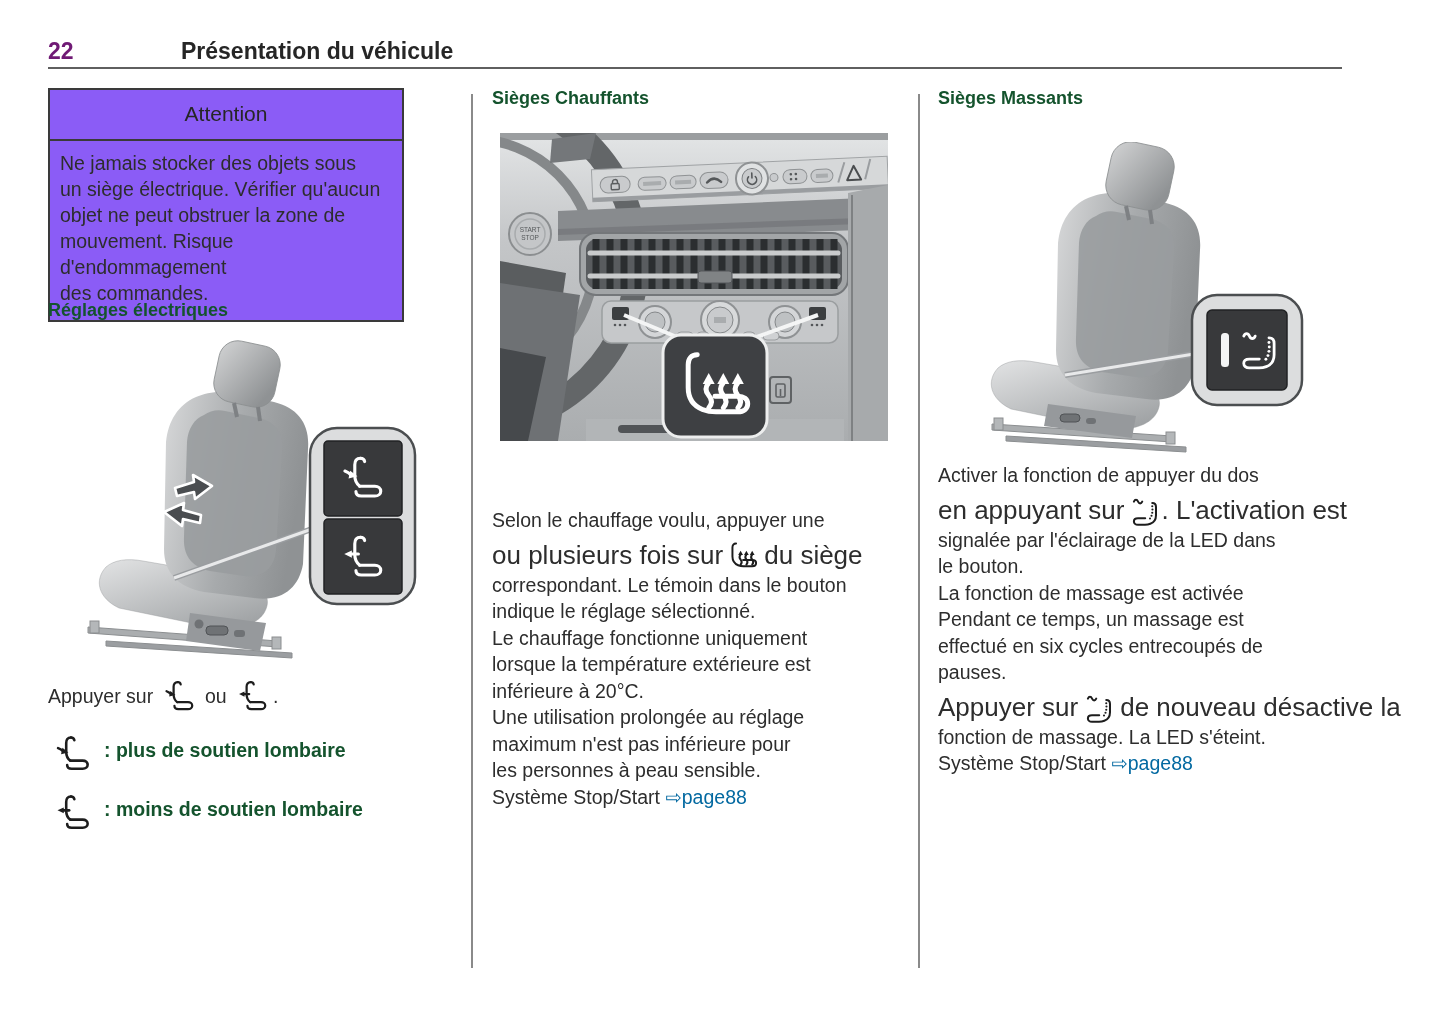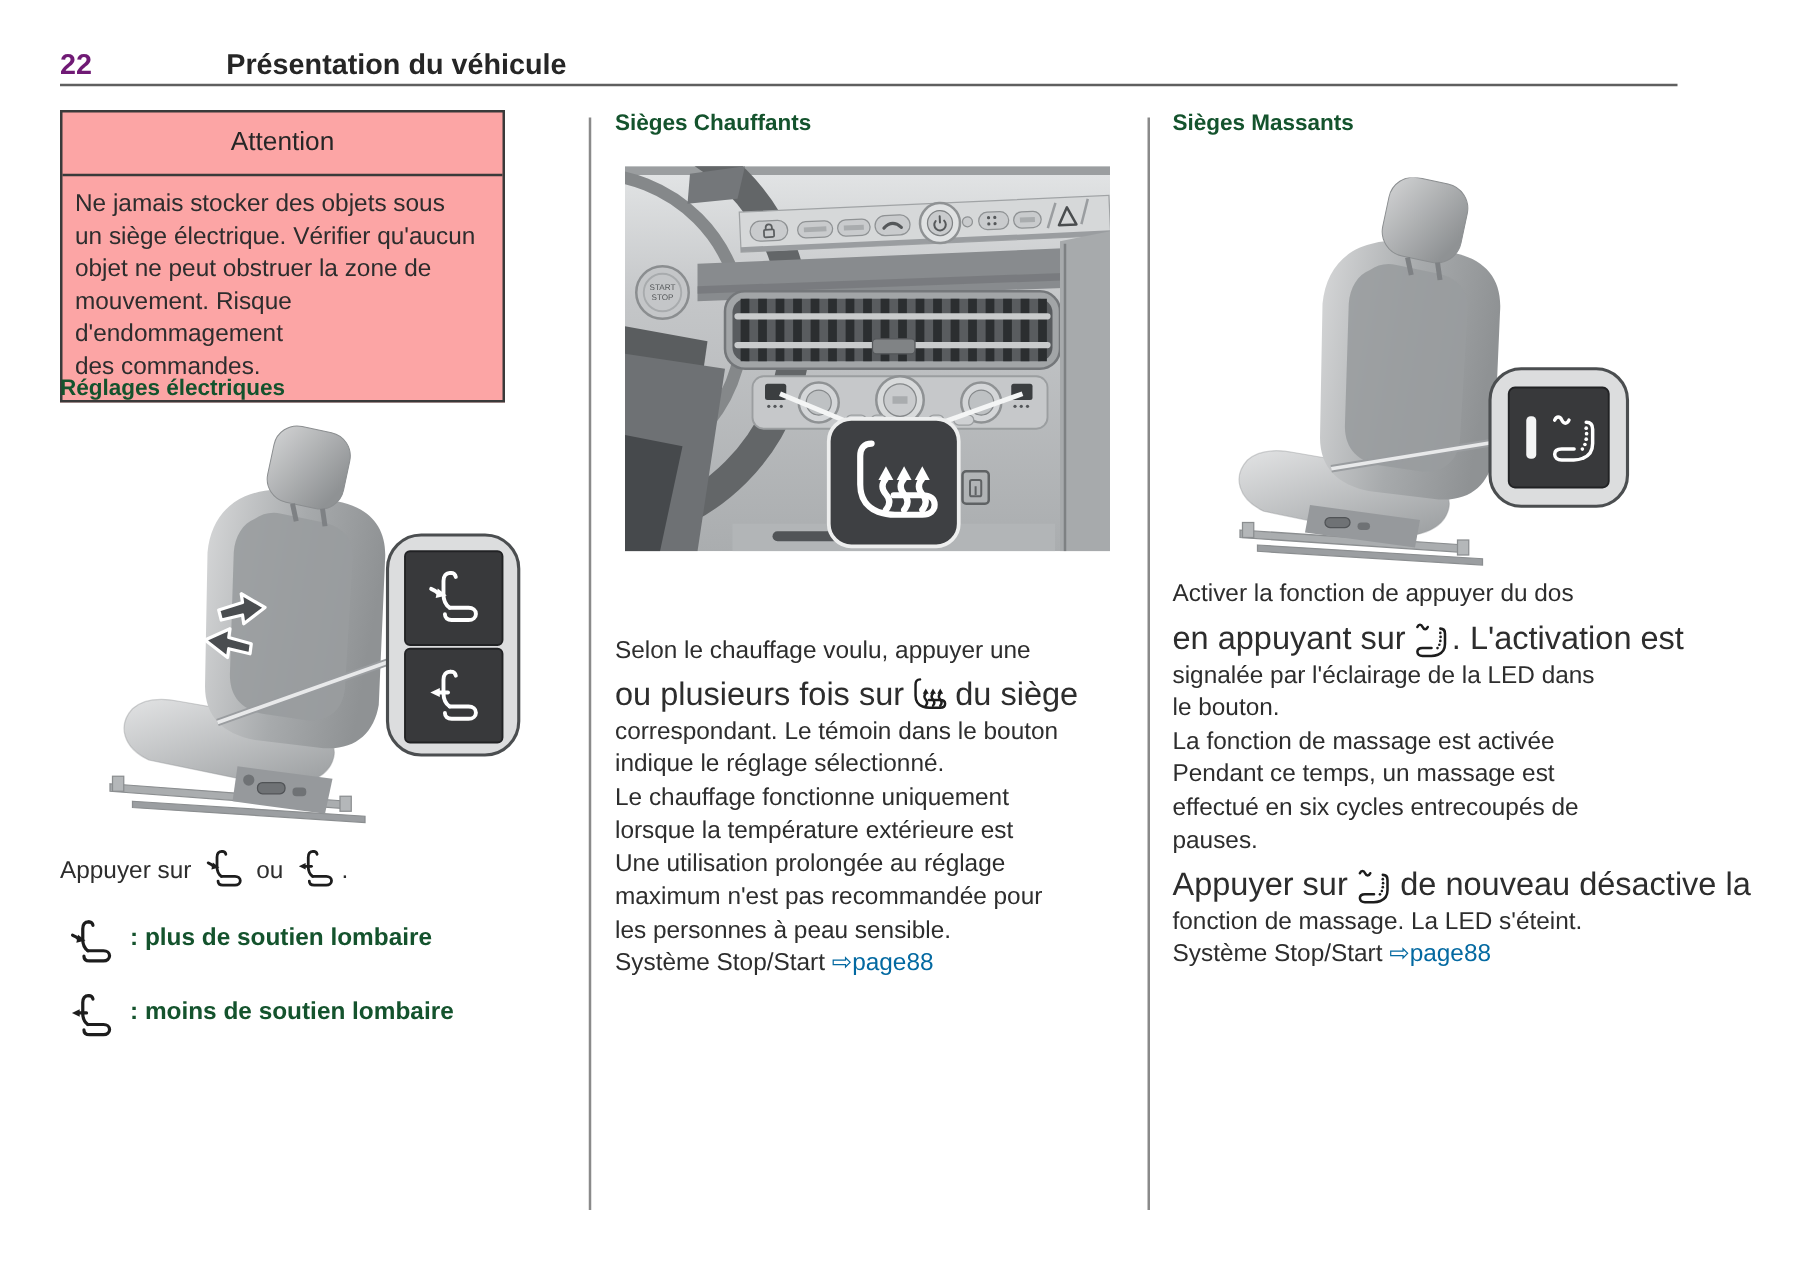--- a/index.html
+++ b/index.html
@@ -2,21 +2,21 @@
 <html><head>
 <meta charset="utf-8">
 <style>
   html,body{margin:0;padding:0;background:#ffffff;}
   body{width:1445px;height:1018px;position:relative;font-family:"Liberation Sans",sans-serif;color:#2d2d2d;overflow:hidden;}
   .abs{position:absolute;}
   .page-num{left:48px;top:38px;font-size:23px;font-weight:bold;color:#701a75;}
   .page-title{left:181px;top:38px;font-size:23px;font-weight:bold;color:#262626;}
   .header-rule{left:48px;top:67px;width:1294px;height:2px;background:#5f5f5f;}
   .vdivider{top:94px;width:2px;height:874px;background:#8a8a8a;}
-  .attention-box{left:48px;top:88px;width:356px;border:2px solid #3a3a3a;box-sizing:border-box;background:#fca5a5;}
+  .attention-box{left:48px;top:88px;width:356px;border:2px solid #3a3a3a;box-sizing:border-box;background:#8b5cf6;}
   .attention-title{text-align:center;font-size:21px;padding:12px 0 13px 0;border-bottom:2px solid #3a3a3a;color:#262626;}
   .attention-body{font-size:19.5px;line-height:26px;padding:9px 10px 14px 10px;white-space:pre-line;color:#2d2d2d;}
   .section-heading{font-size:18px;font-weight:bold;color:#14532d;}
   .bodyline{font-size:19.5px;line-height:26.5px;height:26.5px;white-space:nowrap;color:#2d2d2d;}
   .iconline{height:34px;line-height:34px;margin-top:4px;white-space:nowrap;font-size:26px;color:#2d2d2d;}
   .ic{display:inline-block;vertical-align:-7px;color:#1d1d1d;}
   .ic-press{width:33px;height:33px;vertical-align:-9px;margin:0 4px;}
   .ic-def{width:38px;height:40px;color:#1d1d1d;}
   .ic-inline{width:31px;height:29px;vertical-align:-6px;margin:0 5px;}
   .ic-inline-m{width:32px;height:32px;vertical-align:-8px;margin:0 5px;}
@@ -274,22 +274,23 @@
 
 <div class="abs" style="left:492px;top:507px">
   <div class="bodyline">Selon le chauffage voulu, appuyer une</div>
   <div class="iconline"><span>ou plusieurs fois sur</span><svg class="ic ic-inline">
         <use href="#sym-heat" width="31" height="29"></use>
       </svg><span>du siège</span></div>
   <div class="bodyline">correspondant. Le témoin dans le bouton</div>
   <div class="bodyline">indique le réglage sélectionné.</div>
   <div class="bodyline">Le chauffage fonctionne uniquement</div>
   <div class="bodyline">lorsque la température extérieure est</div>
+  <div class="bodyline">inférieure à 20°C.</div>
   <div class="bodyline">Une utilisation prolongée au réglage</div>
-  <div class="bodyline">maximum n'est pas recommandée pour</div>
+  <div class="bodyline">maximum n'est pas inférieure pour</div>
   <div class="bodyline">les personnes à peau sensible.</div>
   <div class="bodyline"><span>Système Stop/Start </span><span class="page-ref">⇨page88</span></div>
 </div>
 
 <div class="abs section-heading" style="left:938px;top:88px">Sièges Massants</div>
 
 <svg class="abs" style="left:940px;top:142px" width="400" height="315" viewBox="0 0 400 315">
   <g>
     <polygon points="52,282 232,294 232,300 52,288" fill="#aaadaf" stroke="#8b8e90" stroke-width="1"></polygon>
     <polygon points="66,294 246,305 246,310 66,299" fill="#9b9ea1" stroke="#8b8e90" stroke-width="1"></polygon>

